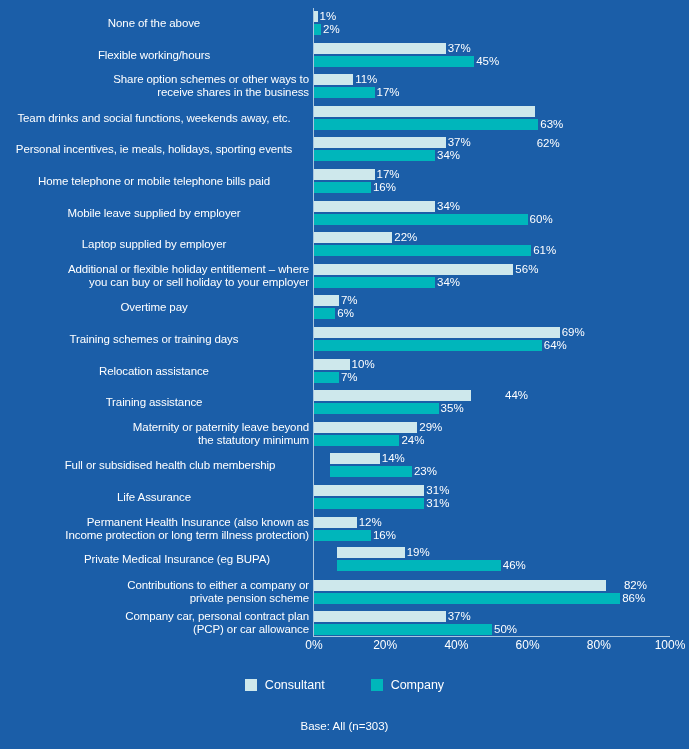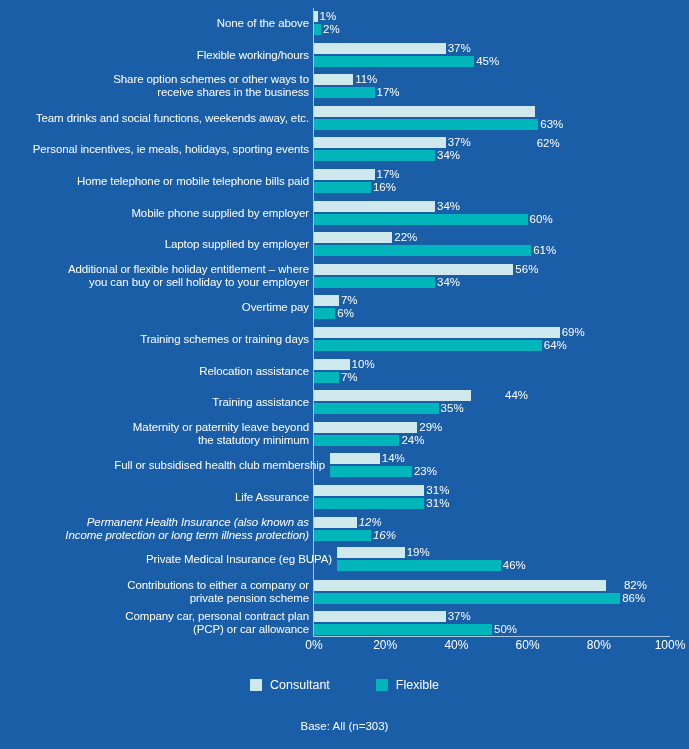--- a/index.html
+++ b/index.html
@@ -42,21 +42,21 @@
     position: absolute;
     right: 380px;      
     width: 310px;
     text-align: right;
     font-size: 11.5px;
     line-height: 13px;
     color: #ffffff;
     white-space: pre-line;
     letter-spacing: -0.1px;
   }
-  .cat-label.one-line { top: 9px; }
+  .cat-label.one-line { top: 9px; text-align: center; }
   .cat-label.two-line { top: 2px; }
 
   .bars {
     position: absolute;
     left: 314px;
     top: 3px;
   }
 
   .bar-wrap {
     position: relative;
@@ -228,21 +228,21 @@
             <div class="bar consultant" style="width: 60.52px; background: rgb(206, 232, 236);"></div>
             <span class="bar-value" style="left: 60.52px;">17%</span>
           </div>
           <div class="bar-wrap">
             <div class="bar manager" style="width: 56.96px; background: rgb(0, 182, 187);"></div>
             <span class="bar-value" style="left: 56.96px;">16%</span>
           </div>
         </div>
       </div>
       <div class="row" style="top: 197.6px;">
-        <div class="cat-label one-line">Mobile phone supplied by employer</div>
+        <div class="cat-label one-line">Mobile leave supplied by employer</div>
         <div class="bars">
           <div class="bar-wrap">
             <div class="bar consultant" style="width: 121.04px; background: rgb(206, 232, 236);"></div>
             <span class="bar-value" style="left: 121.04px;">34%</span>
           </div>
           <div class="bar-wrap">
             <div class="bar manager" style="width: 213.6px; background: rgb(0, 182, 187);"></div>
             <span class="bar-value" style="left: 213.6px;">60%</span>
           </div>
         </div>
@@ -359,21 +359,21 @@
           <div class="bar-wrap">
             <div class="bar consultant" style="width: 110.36px; background: rgb(206, 232, 236);"></div>
             <span class="bar-value" style="left: 110.36px;">31%</span>
           </div>
           <div class="bar-wrap">
             <div class="bar manager" style="width: 110.36px; background: rgb(0, 182, 187);"></div>
             <span class="bar-value" style="left: 110.36px;">31%</span>
           </div>
         </div>
       </div>
-      <div class="row" style="top: 513.6px; font-style: italic;">
+      <div class="row" style="top: 513.6px;">
         <div class="cat-label two-line">Permanent Health Insurance (also known as
 Income protection or long term illness protection)</div>
         <div class="bars">
           <div class="bar-wrap">
             <div class="bar consultant" style="width: 42.72px; background: rgb(206, 232, 236);"></div>
             <span class="bar-value" style="left: 42.72px;">12%</span>
           </div>
           <div class="bar-wrap">
             <div class="bar manager" style="width: 56.96px; background: rgb(0, 182, 187);"></div>
             <span class="bar-value" style="left: 56.96px;">16%</span>
@@ -434,19 +434,19 @@
       <span class="x-tick" style="left: 670px;">100%</span>
     </div>
 
   <div id="legend">
       <div class="legend-item">
         <span class="legend-swatch" style="background: rgb(206, 232, 236);"></span>
         <span class="legend-text">Consultant</span>
       </div>
       <div class="legend-item">
         <span class="legend-swatch" style="background: rgb(0, 182, 187);"></span>
-        <span class="legend-text">Flexible</span>
+        <span class="legend-text">Company</span>
       </div>
     </div>
 
   <div id="footnote">Base: All (n=303)</div>
 
 </div>
 
 </body></html>

